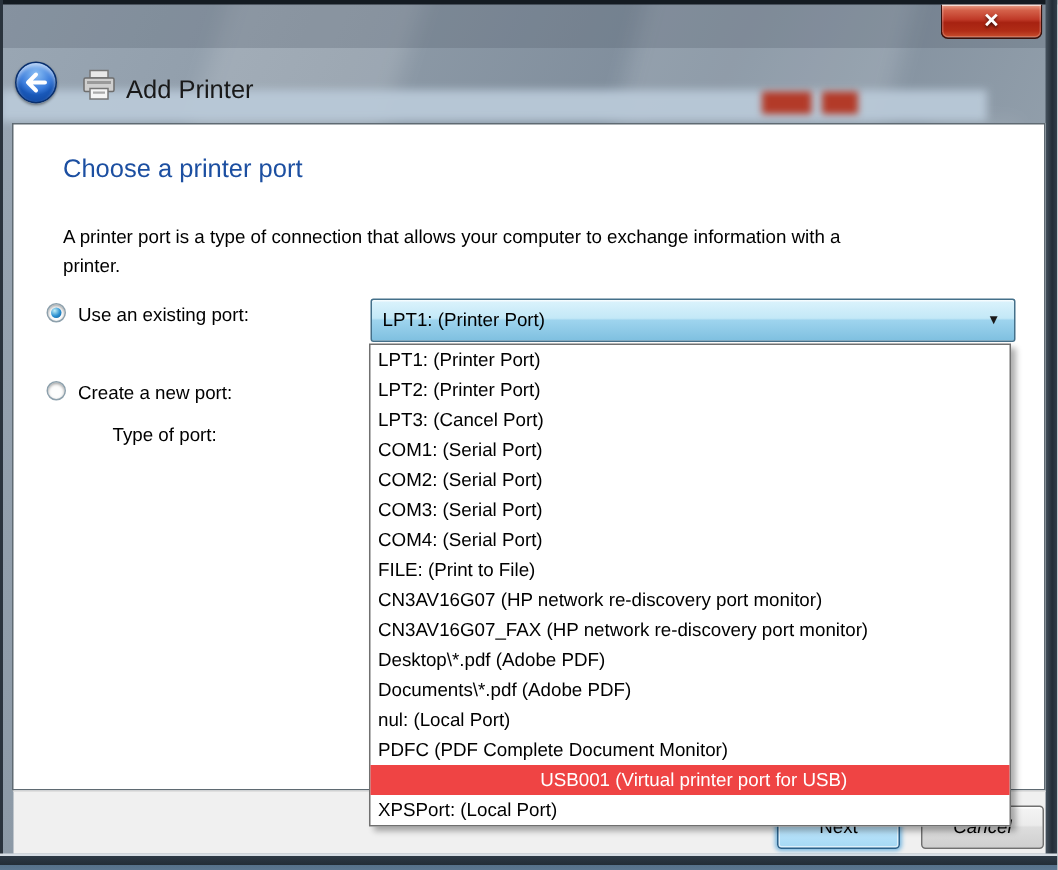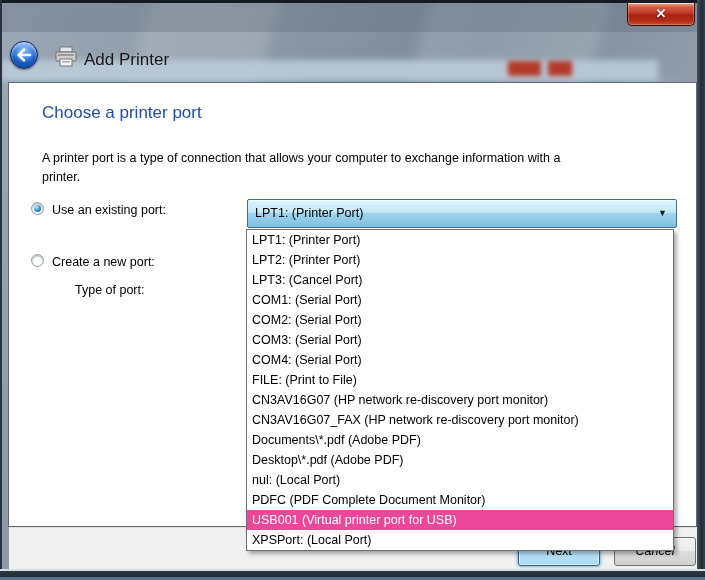--- a/index.html
+++ b/index.html
@@ -66,21 +66,21 @@
     background:linear-gradient(#dcf3fc 0%,#c3e8f7 45%,#9ed4ee 50%,#7fc0e0 100%);
     box-shadow:inset 0 1px 0 rgba(255,255,255,.7); cursor:pointer; }
   .combo-value { position:absolute; left:7px; top:0; line-height:27px; font-size:12.5px; color:#000; }
   .combo-arrow { position:absolute; right:9px; top:0; line-height:27px; font-size:9px; color:#1a1a1a; }
 
   
   .dropdown { position:absolute; left:246px; top:229px; width:428px; background:#fff;
     border:1px solid #707070; box-shadow:3px 3px 4px rgba(0,0,0,.32); z-index:10; }
   .dd-item { height:20px; line-height:20px; padding-left:5px; font-size:12.5px; color:#000;
     white-space:nowrap; overflow:hidden; cursor:pointer; }
-  .dd-item.selected { background:#ec4899; color:#fff; }
+  .dd-item.selected { background:#ef4444; color:#fff;text-align:center; }
 
   
   .footer { position:absolute; left:9px; top:527px; width:688px; height:42px; background:#f0f0f0;
     border-top:1px solid #dfdfdf; z-index:1; }
   .btn { position:absolute; width:82px; height:29px; font-size:12.5px; color:#000;
     text-align:center; line-height:27px; border-radius:3px; z-index:5; cursor:pointer; }
   .btn-next { left:518px; top:537px; border:1px solid #2c628b;
     background:linear-gradient(#eaf6fd,#d9f0fc 45%,#bee6fd 50%,#a6d9f4);
     box-shadow:0 0 3px 1px #7ab8e0, inset 0 0 0 1px rgba(255,255,255,.6); }
   .btn-cancel { left:614px; top:537px; border:1px solid #707070;
@@ -152,22 +152,22 @@
       <div class="dd-item">LPT1: (Printer Port)</div>
       <div class="dd-item">LPT2: (Printer Port)</div>
       <div class="dd-item">LPT3: (Cancel Port)</div>
       <div class="dd-item">COM1: (Serial Port)</div>
       <div class="dd-item">COM2: (Serial Port)</div>
       <div class="dd-item">COM3: (Serial Port)</div>
       <div class="dd-item">COM4: (Serial Port)</div>
       <div class="dd-item">FILE: (Print to File)</div>
       <div class="dd-item">CN3AV16G07 (HP network re-discovery port monitor)</div>
       <div class="dd-item">CN3AV16G07_FAX (HP network re-discovery port monitor)</div>
+      <div class="dd-item">Desktop\*.pdf (Adobe PDF)</div>
       <div class="dd-item">Documents\*.pdf (Adobe PDF)</div>
-      <div class="dd-item">Desktop\*.pdf (Adobe PDF)</div>
       <div class="dd-item">nul: (Local Port)</div>
       <div class="dd-item">PDFC (PDF Complete Document Monitor)</div>
       <div class="dd-item selected">USB001 (Virtual printer port for USB)</div>
       <div class="dd-item">XPSPort: (Local Port)</div>
     </div>
 
   <div class="footer"></div>
   <div class="btn btn-next">Next</div>
   <div class="btn btn-cancel">Cancel</div>
 

